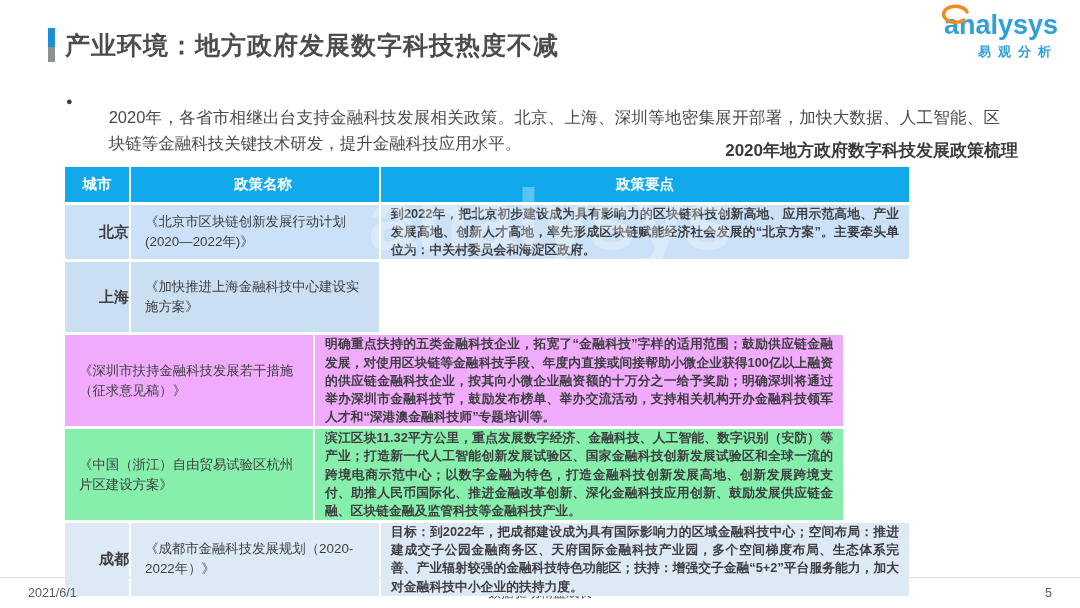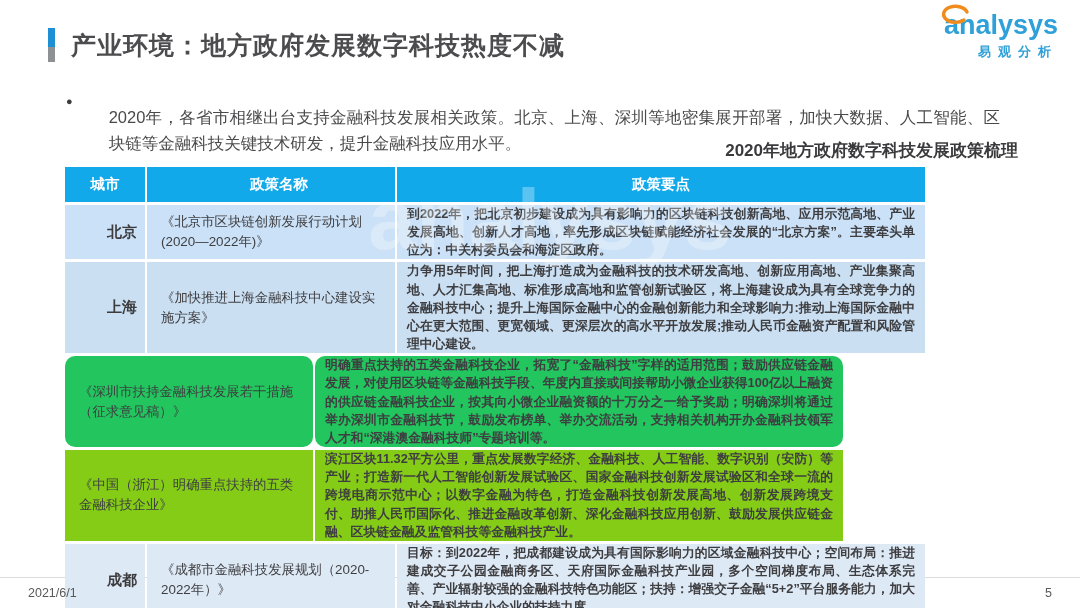--- a/index.html
+++ b/index.html
@@ -7,21 +7,21 @@
     width:1080px;height:608px;position:relative;overflow:hidden;
     background:#ffffff;
     font-family:"Liberation Sans","DejaVu Sans",sans-serif;
     color:#404042;
   }
   .slide{width:1080px;height:608px;position:relative;}
 
   
   .title-row{
     position:absolute;top:28px;left:48px;
-    display:flex;align-items:center;gap:16px;
+    display:flex;align-items:center;gap:10px;
   }
   .accent-bar{
     width:7px;height:34px;
     background:linear-gradient(to bottom,#1E8FD5 0%,#1E8FD5 55%,#8E9194 55%,#8E9194 100%);
   }
   .page-title{
     margin:0;font-size:25px;font-weight:bold;color:#4C4C4E;letter-spacing:1px;
   }
 
   
@@ -61,40 +61,40 @@
   .policy-table{
     position:absolute;top:167px;left:65px;width:953px;
     font-size:12.8px;
   }
   .t-header{display:flex;gap:2px;}
   .t-header .hcell{
     background:#12A9EB;color:#ffffff;font-weight:bold;font-size:14.5px;
     display:flex;align-items:center;justify-content:center;
     height:35px;
   }
-  .c1{width:80px;flex:0 0 auto;}
+  .c1{width:64px;flex:0 0 auto;}
   .c2{width:248px;flex:0 0 auto;box-sizing:border-box;padding-left:16px;}
   .c3{width:528px;flex:0 0 auto;box-sizing:border-box;}
 
   .t-row{display:flex;gap:2px;margin-top:3px;}
   .cell{display:flex;flex-direction:column;justify-content:center;box-sizing:border-box;padding-left:34px;}
   .cell-city{
     align-items:center;font-size:15px;font-weight:bold;color:#3C3C3E;
   }
   .cell-name{padding:5px 14px;line-height:1.5;font-size:13.4px;color:#3E3E40;}
   .cell-points{padding:0 10px;line-height:1.42;color:#3E3E40;text-align:justify;font-weight:bold;}
 
   .subcol{flex:1;display:flex;gap:3px;}
   .subrow{display:flex;gap:2px;flex:1;}
 
   
   .r-bj .cell{background:#CBE1F7;}
   .r-sh .cell{background:#CBDFF3;}
-  .r-sz .cell{background:#22c55e;border-radius:10px;}
-  .r-hz .cell{background:#84cc16;}
+  .r-sz .cell{background:#f0abfc;}
+  .r-hz .cell{background:#86efac;}
   .r-cd .cell{background:#DEE9F6;}
 
   .row-bj1{min-height:48px;}
   .row-bj2{min-height:45px;}
   .r-sh{min-height:70px;}
   .r-sz{min-height:90px;}
   .r-hz{min-height:64px;}
   .r-cd{min-height:54px;}
 
   
@@ -161,30 +161,29 @@
         <div class="subrow row-bj1">
           <div class="cell cell-name c2">《北京市区块链创新发展行动计划(2020—2022年)》</div>
           <div class="cell cell-points c3">到2022年，把北京初步建设成为具有影响力的区块链科技创新高地、应用示范高地、产业发展高地、创新人才高地，率先形成区块链赋能经济社会发展的“北京方案”。主要牵头单位为：中关村委员会和海淀区政府。</div>
         </div>
       </div>
     </div>
 
     <div class="t-row r-sh">
       <div class="cell cell-city c1">上海</div>
       <div class="cell cell-name c2">《加快推进上海金融科技中心建设实施方案》</div>
-      <div class="cell cell-points c3">力争用5年时间，把上海打造成为金融科技的技术研发高地、创新应用高地、产业集聚高地、人才汇集高地、标准形成高地和监管创新试验区，将上海建设成为具有全球竞争力的金融科技中心；提升上海国际金融中心的金融创新能力和全球影响力:推动上海国际金融中心在更大范围、更宽领域、更深层次的高水平开放发展;推动人民币金融资产配置和风险管理中心建设。</div>
     </div>
 
     <div class="t-row r-sz">
       <div class="cell cell-name c2">《深圳市扶持金融科技发展若干措施（征求意见稿）》</div>
       <div class="cell cell-points c3">明确重点扶持的五类金融科技企业，拓宽了“金融科技”字样的适用范围；鼓励供应链金融发展，对使用区块链等金融科技手段、年度内直接或间接帮助小微企业获得100亿以上融资的供应链金融科技企业，按其向小微企业融资额的十万分之一给予奖励；明确深圳将通过举办深圳市金融科技节，鼓励发布榜单、举办交流活动，支持相关机构开办金融科技领军人才和“深港澳金融科技师”专题培训等。</div>
     </div>
 
     <div class="t-row r-hz">
-      <div class="cell cell-name c2">《中国（浙江）明确重点扶持的五类金融科技企业》</div>
+      <div class="cell cell-name c2">《中国（浙江）自由贸易试验区杭州片区建设方案》</div>
       <div class="cell cell-points c3">滨江区块11.32平方公里，重点发展数字经济、金融科技、人工智能、数字识别（安防）等产业；打造新一代人工智能创新发展试验区、国家金融科技创新发展试验区和全球一流的跨境电商示范中心；以数字金融为特色，打造金融科技创新发展高地、创新发展跨境支付、助推人民币国际化、推进金融改革创新、深化金融科技应用创新、鼓励发展供应链金融、区块链金融及监管科技等金融科技产业。</div>
     </div>
 
     <div class="t-row r-cd">
       <div class="cell cell-city c1">成都</div>
       <div class="cell cell-name c2">《成都市金融科技发展规划（2020-2022年）》</div>
       <div class="cell cell-points c3">目标：到2022年，把成都建设成为具有国际影响力的区域金融科技中心；空间布局：推进建成交子公园金融商务区、天府国际金融科技产业园，多个空间梯度布局、生态体系完善、产业辐射较强的金融科技特色功能区；扶持：增强交子金融“5+2”平台服务能力，加大对金融科技中小企业的扶持力度。</div>
     </div>
 
   </div>

